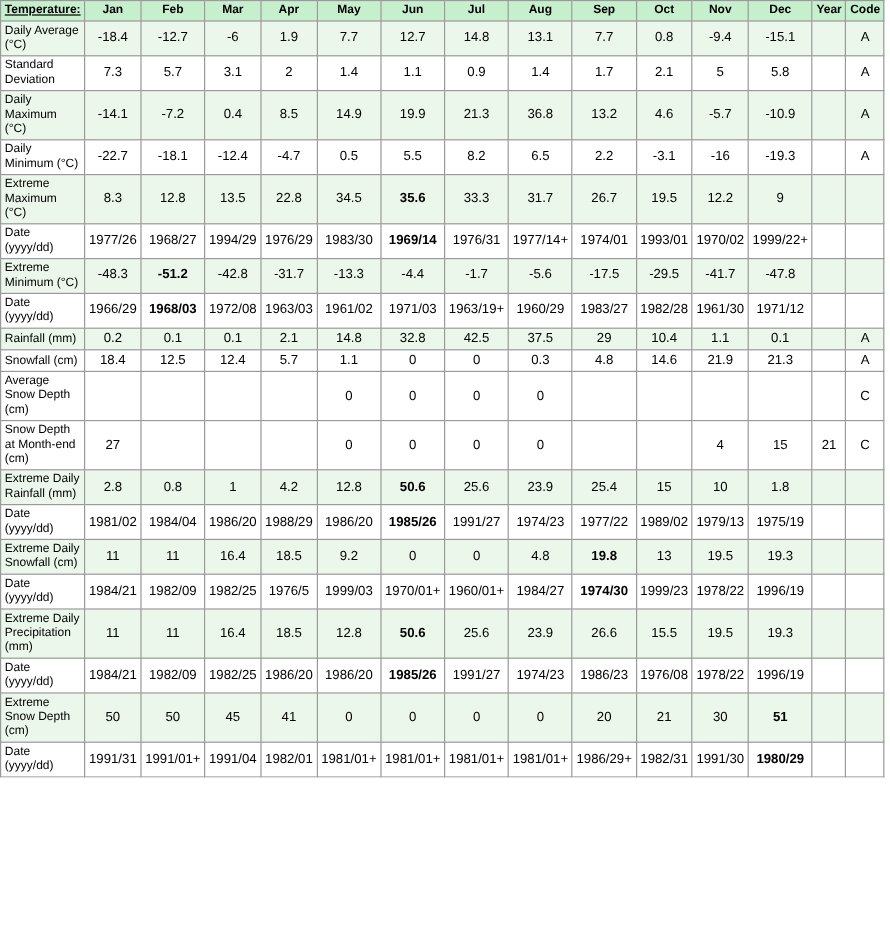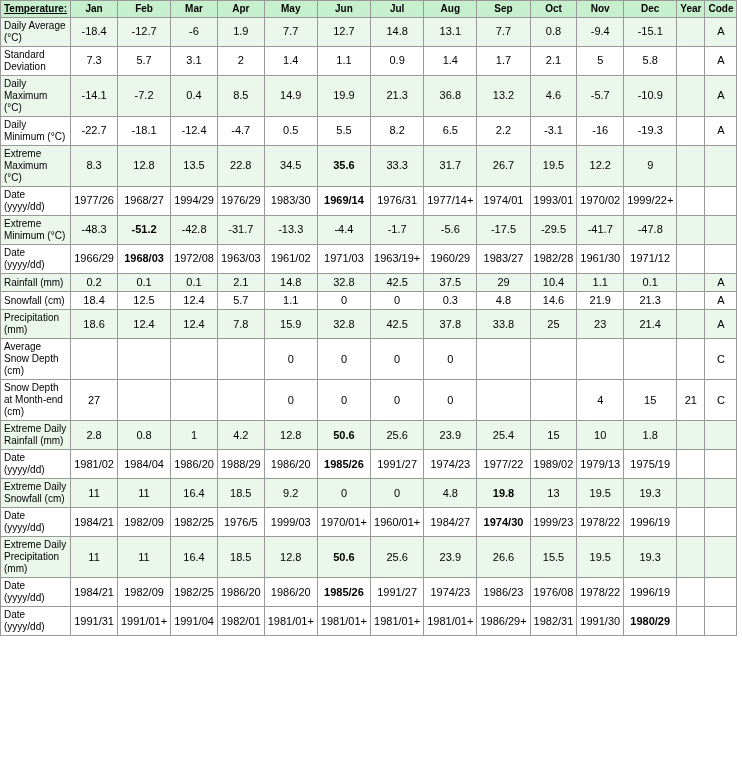--- a/index.html
+++ b/index.html
@@ -208,37 +208,20 @@
         <td>0</td>
         <td>0</td>
         <td>0.3</td>
         <td>4.8</td>
         <td>14.6</td>
         <td>21.9</td>
         <td>21.3</td>
         <td class="year-col"></td>
         <td class="code-col">A</td>
       </tr>
-      <tr class="light-green">
-        <td class="label-col">Precipitation (mm)</td>
-        <td>18.6</td>
-        <td>12.4</td>
-        <td>12.4</td>
-        <td>7.8</td>
-        <td>15.9</td>
-        <td>32.8</td>
-        <td>42.5</td>
-        <td>37.8</td>
-        <td>33.8</td>
-        <td>25</td>
-        <td>23</td>
-        <td>21.4</td>
-        <td class="year-col"></td>
-        <td class="code-col">A</td>
-      </tr>
       <tr class="row-white">
         <td class="label-col">Average Snow Depth (cm)</td>
         <td></td>
         <td></td>
         <td></td>
         <td></td>
         <td>0</td>
         <td>0</td>
         <td>0</td>
         <td>0</td>
@@ -361,20 +344,37 @@
         <td style="font-weight: bold;">1985/26</td>
         <td>1991/27</td>
         <td>1974/23</td>
         <td>1986/23</td>
         <td>1976/08</td>
         <td>1978/22</td>
         <td>1996/19</td>
         <td class="year-col"></td>
         <td class="code-col"></td>
       </tr>
+      <tr class="light-green">
+        <td class="label-col">Extreme Snow Depth (cm)</td>
+        <td>50</td>
+        <td>50</td>
+        <td>45</td>
+        <td>41</td>
+        <td>0</td>
+        <td>0</td>
+        <td>0</td>
+        <td>0</td>
+        <td>20</td>
+        <td>21</td>
+        <td>30</td>
+        <td style="font-weight: bold;">51</td>
+        <td class="year-col"></td>
+        <td class="code-col"></td>
+      </tr>
       <tr class="row-white">
         <td class="label-col">Date (yyyy/dd)</td>
         <td>1991/31</td>
         <td>1991/01+</td>
         <td>1991/04</td>
         <td>1982/01</td>
         <td>1981/01+</td>
         <td>1981/01+</td>
         <td>1981/01+</td>
         <td>1981/01+</td>

